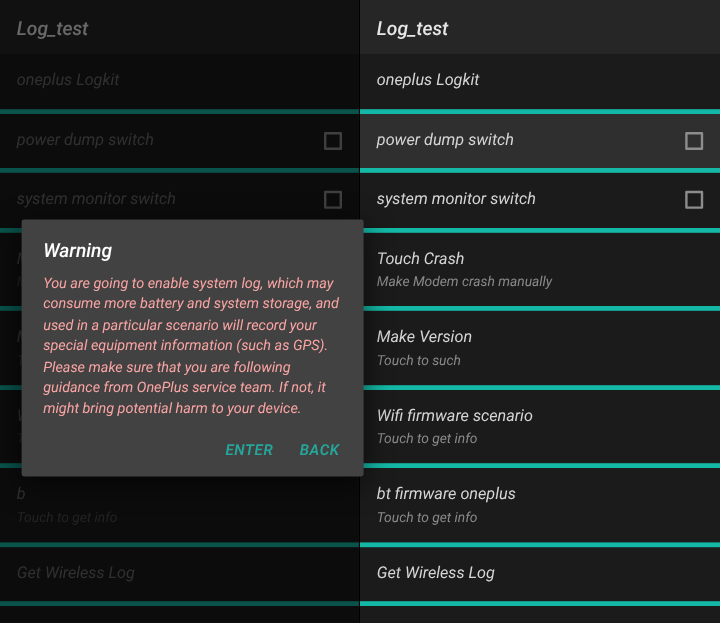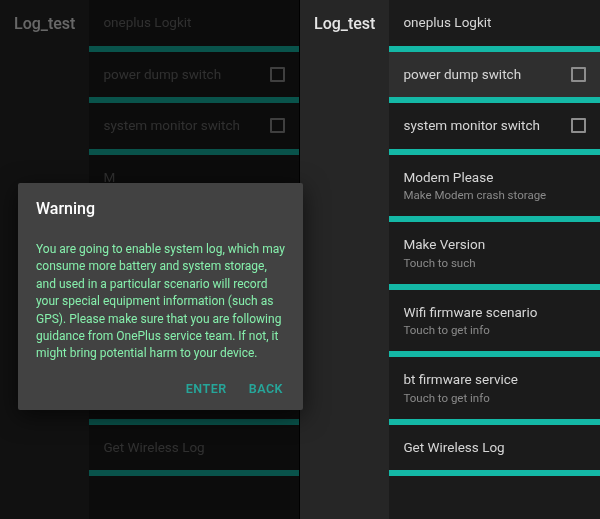--- a/index.html
+++ b/index.html
@@ -10,40 +10,41 @@
     font-family: Roboto, "Helvetica Neue", Arial, sans-serif;
     display: flex;
     overflow: hidden;
   }
   .pane {
     width: 50%;
     height: 100%;
     position: relative;
     background: #1b1b1b;
     display: flex;
-    flex-direction: row;
+    flex-direction: column;
+    font-style: italic;
   }
   .pane-left { border-right: 1px solid #000; }
   .header {
     background: #262626;
     padding: 14px 14px 12px 14px;
   }
   .header-title {
     color: #e6e6e6;
     font-size: 16px;
     font-weight: 500;
   }
   .list {
     flex: 1;
     overflow: hidden;
     background: #1b1b1b;
   }
   .row {
     padding: 14px 14px;
-    border-bottom: 6px solid #14b8a6;
+    border-bottom: 4px solid #14b8a6;
     display: flex;
     align-items: center;
     justify-content: space-between;
   }
   .row .label {
     color: #bdbdbd;
     font-size: 13.5px;
     line-height: 1.3;
   }
   .row .sub {
@@ -77,24 +78,24 @@
     border-radius: 2px;
     box-shadow: 0 6px 24px rgba(0,0,0,0.6);
     padding: 16px 18px 10px 18px;
     z-index: 10;
     pointer-events: auto;
   }
   .dialog-title {
     color: #fff;
     font-size: 16px;
     font-weight: 500;
-    margin-bottom: 23px;
+    margin-bottom: 10px;
   }
   .dialog-body {
-    color: #86efac;
+    color: #fca5a5;
     font-size: 12px;
     line-height: 1.45;
     margin-bottom: 14px;
   }
   .dialog-actions {
     display: flex;
     justify-content: flex-end;
     gap: 22px;
     padding: 4px 2px 4px 0;
     align-items: center;
@@ -196,39 +197,39 @@
       <span class="checkbox"></span>
     </div>
     <div class="row">
       <div class="text">
           <span class="label">system monitor switch</span>
         </div>
       <span class="checkbox"></span>
     </div>
     <div class="row">
       <div class="text">
-        <span class="label">Modem Please</span>
-        <span class="sub">Make Modem crash storage</span>
+        <span class="label">Touch Crash</span>
+        <span class="sub">Make Modem crash manually</span>
       </div>
     </div>
     <div class="row">
       <div class="text">
         <span class="label">Make Version</span>
         <span class="sub">Touch to such</span>
       </div>
     </div>
     <div class="row">
       <div class="text">
         <span class="label">Wifi firmware scenario</span>
         <span class="sub">Touch to get info</span>
       </div>
     </div>
     <div class="row">
       <div class="text">
-        <span class="label">bt firmware service</span>
+        <span class="label">bt firmware oneplus</span>
         <span class="sub">Touch to get info</span>
       </div>
     </div>
     <div class="row">
       <div class="text">
           <span class="label">Get Wireless Log</span>
         </div>
     </div>
   </div>
 </div>

